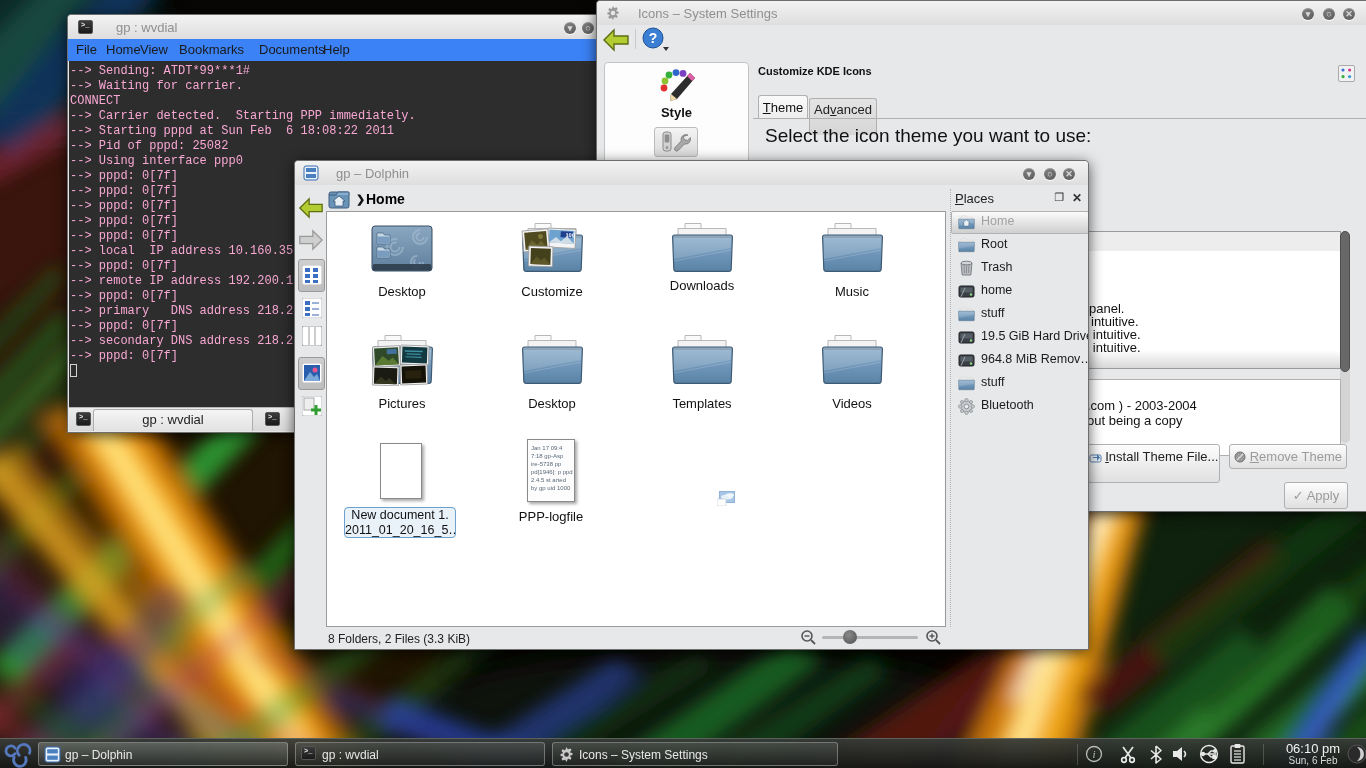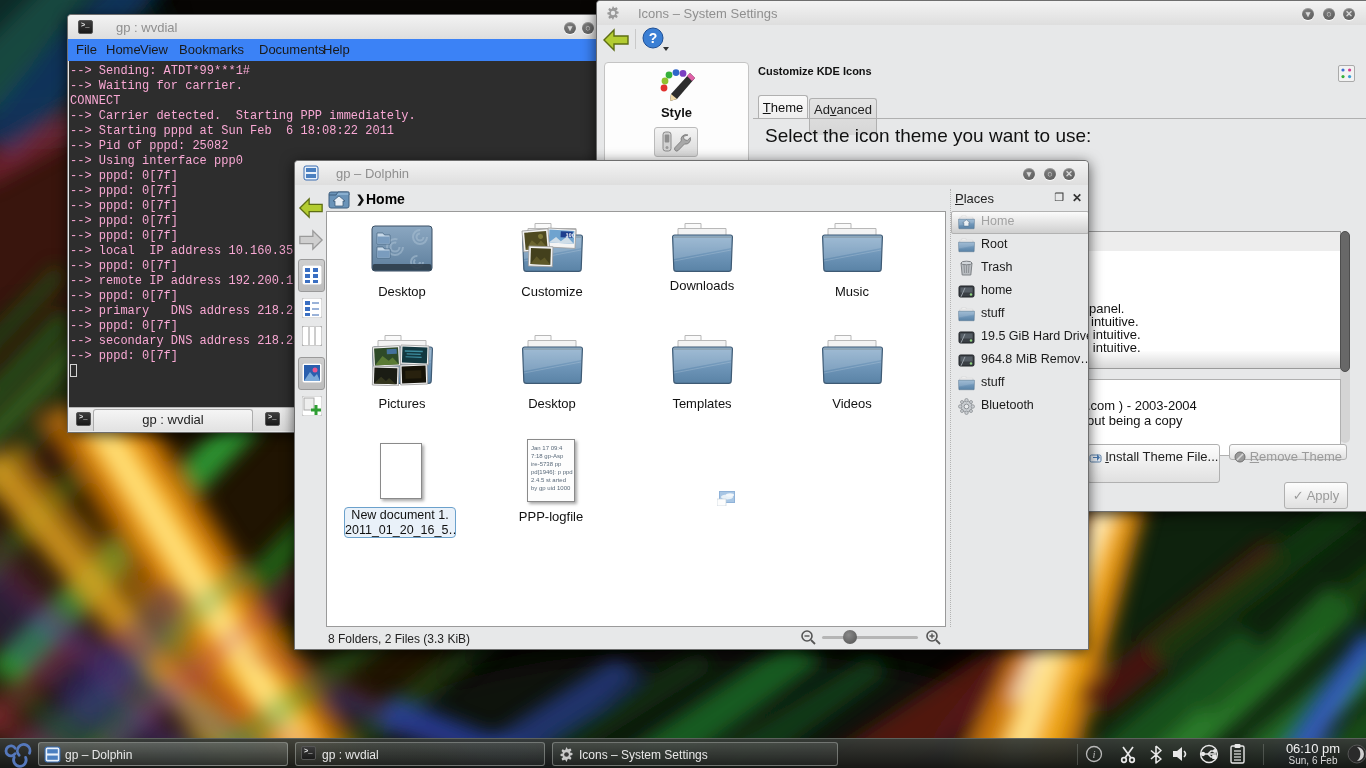--- a/index.html
+++ b/index.html
@@ -248,21 +248,21 @@
   <div class="abs" style="left:743px;top:230px;width:10px;height:212px;background:#d4d4d4;border-radius:5px"></div>
   <div class="abs" style="left:743px;top:230px;width:10px;height:141px;background:#686868;border:1px solid #4e4e4e;border-radius:5px"></div>
 
   <div class="abs" style="left:168px;top:378px;width:576px;height:77px;background:#fff;border:1px solid #b0b0b0"></div>
   <div class="abs" style="left:490px;top:397px;font-size:13px;color:#111;line-height:15px">.com ) - 2003-2004<br>out being a copy</div>
 
   <div class="btn" style="left:490px;top:443px;width:133px;height:39px;line-height:24px"><svg width="13" height="12" viewBox="0 0 13 12" style="vertical-align:-2px">
         <rect x="1" y="4" width="11" height="7" rx="1.5" fill="#e8eef5" stroke="#5a80a8"></rect>
         <path d="M4 6 l4 0 0 -3 3 3.5 -3 3.5 0 -3 -4 0 z" fill="#4a7ab0"></path>
       </svg> <span style="text-decoration:underline">I</span>nstall Theme File...</div>
-  <div class="btn dis" style="left:632px;top:443px;width:118px;height:16px;line-height:24px"><svg width="12" height="12" viewBox="0 0 12 12" style="vertical-align:-2px">
+  <div class="btn dis" style="left:632px;top:443px;width:118px;height:25px;line-height:24px"><svg width="12" height="12" viewBox="0 0 12 12" style="vertical-align:-2px">
         <circle cx="6" cy="6" r="5" fill="#9a9a9a"></circle>
         <path d="M2.5 9.5 L9.5 2.5" stroke="#d8d8d8" stroke-width="1.6"></path>
         <circle cx="6" cy="6" r="5" fill="none" stroke="#6e6e6e"></circle>
       </svg> <span style="text-decoration:underline">R</span>emove Theme</div>
   <div class="btn dis" style="left:687px;top:481px;width:64px;height:27px;line-height:26px">✓ Apply</div>
 </div>
 
 <div class="win" id="dolphin">
   <div class="tbar"></div>
   <svg class="abs" style="left:8px;top:4px" width="16" height="16" viewBox="0 0 16 16">

